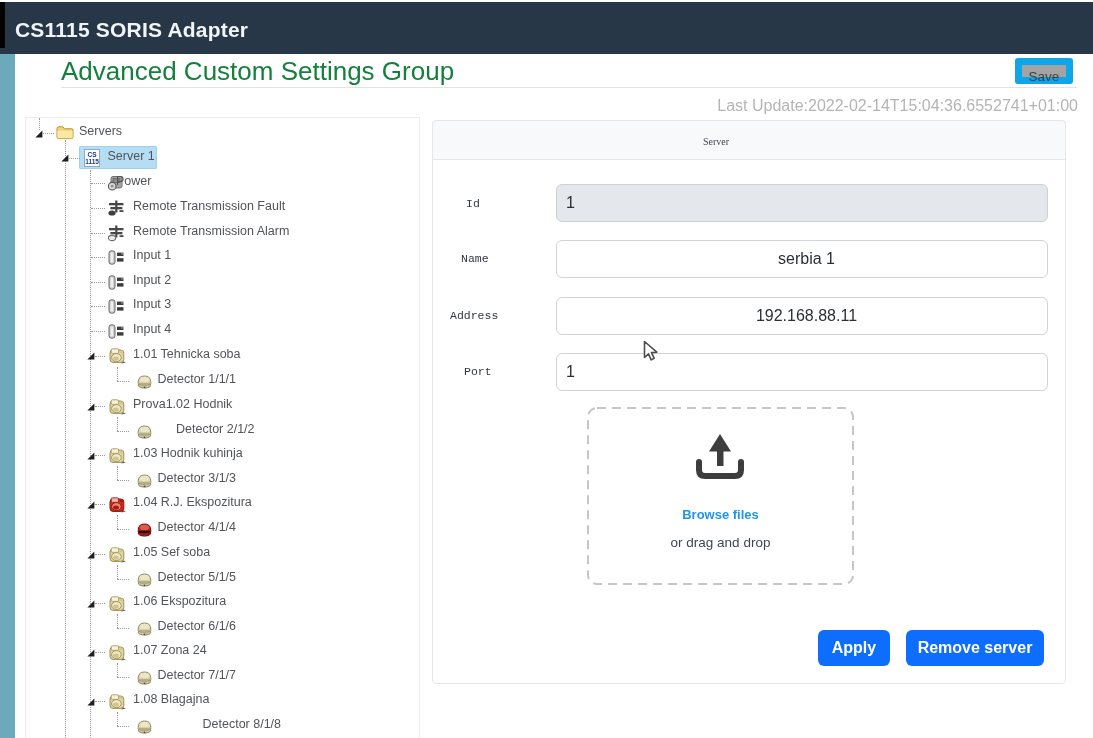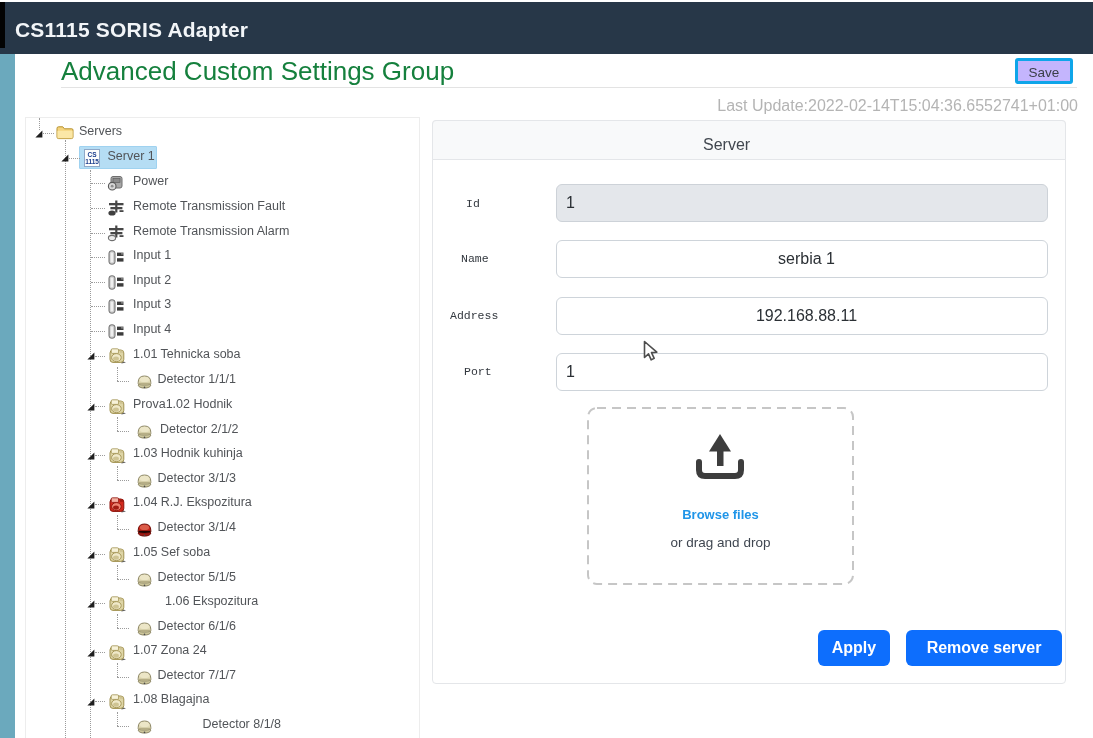--- a/index.html
+++ b/index.html
@@ -7,49 +7,49 @@
        font-family:"Liberation Sans", sans-serif;position:relative;}
   .abs{position:absolute;}
   
   #hdr{left:0;top:2px;width:1093px;height:52px;background:#273748;}
   #hdrblk{left:0;top:2px;width:5px;height:46px;background:#030303;}
   #hdrtxt{left:15px;top:18px;color:#f2f5f8;font-size:21px;font-weight:bold;letter-spacing:0.2px;}
   #teal{left:0;top:54px;width:15px;height:684px;background:#6ba9bd;}
   
   #h1{left:61px;top:56px;font-size:26px;color:#15803d;}
   #h1line{left:61px;top:87px;width:1016px;height:1px;background:#e3e3e3;}
-  #save{left:1015px;top:58px;width:58px;height:26px;background:#c4b5fd;border:3px solid #0ea5e9;
+  #save{left:1015px;top:58px;width:58px;height:26px;background:#a3a3a3;border:7px solid #0ea5e9;
         border-radius:3px;font-size:13.5px;color:#3a3f47;text-align:center;line-height:24px;box-sizing:border-box;}
   #lastupd{right:15px;top:97px;font-size:16px;color:#b4b4b4;}
   
   #tree{left:25px;top:117px;width:395px;height:621px;background:#fff;
         border:1px solid #ededed;border-bottom:none;box-sizing:border-box;}
   .trow{position:absolute;font-size:12.5px;color:#515458;white-space:nowrap;}
   .vline{position:absolute;width:1px;border-left:1px dotted #9b9b9b;}
   .hline{position:absolute;height:1px;border-top:1px dotted #9b9b9b;}
   #sel{left:79px;top:146px;width:78px;height:23px;background:#b5ddf4;border:1px solid #9fd2f0;
        box-sizing:border-box;border-radius:1px;}
   
   #panel{left:432px;top:120px;width:634px;height:564px;background:#fff;border:1px solid #e4e6e9;
          border-radius:4px;box-sizing:border-box;}
   #phead{left:432px;top:120px;width:634px;height:40px;background:#f8f9fa;border:1px solid #e4e6e9;
          border-radius:4px 4px 0 0;box-sizing:border-box;}
-  #pheadtxt{left:703px;top:136px;font-family:Liberation Sans, sans-serif;font-size:16px;color:#41474f;}
+  #pheadtxt{left:703px;top:136px;font-family:Liberation Serif, serif;font-size:10px;color:#41474f;}
   .flabel{position:absolute;font-family:"Liberation Mono",monospace;font-size:11.5px;color:#33383f;}
   .finput{position:absolute;left:556px;width:492px;height:38px;background:#fff;border:1px solid #ced4da;
           border-radius:6px;box-sizing:border-box;font-size:16px;color:#2b3035;line-height:36px;padding-left:9px;}
   
   #drop{left:587px;top:407px;width:267px;height:178px;}
   #browse{left:587px;top:507px;width:267px;text-align:center;font-size:13px;font-weight:bold;color:#2095e8;}
   #dragdrop{left:587px;top:535px;width:267px;text-align:center;font-size:13.5px;color:#3f4650;}
   
   .btn{position:absolute;background:#0d6efd;border-radius:6px;color:#ffffff;font-size:16px;font-weight:bold;
        text-align:center;line-height:36px;height:36px;}
   #apply{left:818px;top:630px;width:72px;}
-  #remove{left:906px;top:630px;width:156px;}
+  #remove{left:906px;top:630px;width:138px;}
 </style>
 </head>
 <body>
   <div class="abs" id="hdr"></div>
   <div class="abs" id="hdrblk"></div>
   <div class="abs" id="hdrtxt">CS1115 SORIS Adapter</div>
   <div class="abs" id="teal"></div>
   <div class="abs" id="h1">Advanced Custom Settings Group</div>
   <div class="abs" id="h1line"></div>
   <div class="abs" id="save">Save</div>
@@ -112,21 +112,21 @@
       <text x="8" y="7.5" font-family="Liberation Sans,sans-serif" font-size="6.5" font-weight="bold" fill="#1a3c8c" text-anchor="middle">CS</text>
       <text x="8" y="15" font-family="Liberation Sans,sans-serif" font-size="6.5" font-weight="bold" fill="#1a3c8c" text-anchor="middle">1115</text>
     </svg>
     <div class="trow" style="left:107.5px;top:148.6px;">Server 1</div>
     <svg class="abs" style="left:107px;top:175px" width="17" height="17" viewBox="0 0 17 17">
       <rect x="4" y="1.5" width="11" height="11.5" rx="2" fill="#a7a7a7" stroke="#6e6e6e"></rect>
       <rect x="6" y="3.5" width="7" height="4" fill="#8b8b8b" stroke="#5f5f5f" stroke-width="0.7"></rect>
       <circle cx="5.2" cy="11.2" r="3.8" fill="#d8d8d8" stroke="#585858" stroke-width="1.1"></circle>
       <circle cx="5.2" cy="11.2" r="1.4" fill="#8f8f8f"></circle>
     </svg>
-    <div class="trow" style="left:133px;top:174px;">Power</div>
+    <div class="trow" style="left:116px;top:174px;">Power</div>
     <svg class="abs" style="left:107px;top:200px" width="18" height="17" viewBox="0 0 18 17">
       <rect x="8.2" y="0.5" width="2.2" height="12" fill="#474747"></rect>
       <rect x="2" y="3" width="14.5" height="2.3" fill="#474747"></rect>
       <rect x="3.4" y="7" width="12" height="2.3" fill="#474747"></rect>
       <rect x="12.5" y="10.2" width="4" height="1.8" fill="#474747"></rect>
       <ellipse cx="5" cy="13" rx="3.6" ry="2.6" fill="#3f3f3f"></ellipse>
     </svg>
     <div class="trow" style="left:133px;top:199px;">Remote Transmission Fault</div>
     <svg class="abs" style="left:107px;top:224.5px" width="18" height="17" viewBox="0 0 18 17">
       <rect x="8.2" y="0.5" width="2.2" height="12" fill="#474747"></rect>
@@ -200,21 +200,21 @@
       <rect x="11" y="2.6" width="3.2" height="2.2" fill="#cfc493"></rect>
     </svg>
     <div class="trow" style="left:133px;top:397px;">Prova1.02 Hodnik</div>
     <svg class="abs" style="left:135.5px;top:423.5px" width="17" height="15" viewBox="0 0 17 15">
       <ellipse cx="8.5" cy="11.2" rx="6.2" ry="2.9" fill="#cdc69c" stroke="#8e8867" stroke-width="1"></ellipse>
       <path d="M2.2 8.4 Q2.2 2 8.5 2 Q14.8 2 14.8 8.4 L14.8 9.6 Q14.8 11 8.5 11 Q2.2 11 2.2 9.6 Z" fill="#e2dbb6" stroke="#8e8867" stroke-width="1"></path>
       <path d="M2.6 8.8 L14.4 8.8 L14.4 10.2 Q11 11 8.5 11 Q6 11 2.6 10.2 Z" fill="#b6ae86"></path>
       <ellipse cx="8.5" cy="5.4" rx="4.6" ry="2.7" fill="#efe9cc" opacity="0.8"></ellipse>
       <circle cx="8.5" cy="13.4" r="0.8" fill="#4a4a4a"></circle>
     </svg>
-    <div class="trow" style="left:150px;top:422px;padding-left:10px;">Detector 2/1/2</div>
+    <div class="trow" style="left:166px;top:422px;padding-left:10px;">Detector 2/1/2</div>
     <svg class="abs" style="left:86.9px;top:451.5px" width="8" height="8" viewBox="0 0 8 8">
       <path d="M0.4 7.4 L7.4 7.4 L7.4 0.4 Z" fill="#1f1f1f"></path>
     </svg>
     <svg class="abs" style="left:108.5px;top:447.5px" width="18" height="16" viewBox="0 0 18 16">
       <path d="M12 12.5 L17 14.5 L12.5 15.4 Z" fill="#4f4f4f" opacity="0.9"></path>
       <rect x="1" y="2" width="13.8" height="12.4" rx="3" fill="#ded5a6" stroke="#a09150" stroke-width="1"></rect>
       <rect x="2.2" y="0.8" width="7.4" height="4.6" rx="1.2" fill="#f7f2d8" stroke="#a09150" stroke-width="0.8"></rect>
       <ellipse cx="7.4" cy="9.6" rx="4.8" ry="4" fill="#f0e9c9" stroke="#a09150" stroke-width="0.9"></ellipse>
       <ellipse cx="7" cy="10.6" rx="2.9" ry="2.2" fill="#cfc493"></ellipse>
       <rect x="11" y="2.6" width="3.2" height="2.2" fill="#cfc493"></rect>
@@ -240,21 +240,21 @@
       <rect x="11" y="2.6" width="3.2" height="2.2" fill="#a11c12"></rect>
     </svg>
     <div class="trow" style="left:133px;top:495px;">1.04 R.J. Ekspozitura</div>
     <svg class="abs" style="left:135.5px;top:521.5px" width="17" height="15" viewBox="0 0 17 15">
       <ellipse cx="8.5" cy="11.2" rx="6.2" ry="2.9" fill="#a01812" stroke="#70100a" stroke-width="1"></ellipse>
       <path d="M2.2 8.4 Q2.2 2 8.5 2 Q14.8 2 14.8 8.4 L14.8 9.6 Q14.8 11 8.5 11 Q2.2 11 2.2 9.6 Z" fill="#c52417" stroke="#70100a" stroke-width="1"></path>
       <path d="M2.6 8.8 L14.4 8.8 L14.4 10.2 Q11 11 8.5 11 Q6 11 2.6 10.2 Z" fill="#1e0402"></path>
       <ellipse cx="8.5" cy="5.4" rx="4.6" ry="2.7" fill="#e06a56" opacity="0.8"></ellipse>
       <circle cx="8.5" cy="13.4" r="0.8" fill="#4a4a4a"></circle>
     </svg>
-    <div class="trow" style="left:157.5px;top:520px;">Detector 3/1/4</div>
+    <div class="trow" style="left:157.5px;top:520px;">Detector 4/1/4</div>
     <svg class="abs" style="left:86.9px;top:550.5px" width="8" height="8" viewBox="0 0 8 8">
       <path d="M0.4 7.4 L7.4 7.4 L7.4 0.4 Z" fill="#1f1f1f"></path>
     </svg>
     <svg class="abs" style="left:108.5px;top:546.5px" width="18" height="16" viewBox="0 0 18 16">
       <path d="M12 12.5 L17 14.5 L12.5 15.4 Z" fill="#4f4f4f" opacity="0.9"></path>
       <rect x="1" y="2" width="13.8" height="12.4" rx="3" fill="#ded5a6" stroke="#a09150" stroke-width="1"></rect>
       <rect x="2.2" y="0.8" width="7.4" height="4.6" rx="1.2" fill="#f7f2d8" stroke="#a09150" stroke-width="0.8"></rect>
       <ellipse cx="7.4" cy="9.6" rx="4.8" ry="4" fill="#f0e9c9" stroke="#a09150" stroke-width="0.9"></ellipse>
       <ellipse cx="7" cy="10.6" rx="2.9" ry="2.2" fill="#cfc493"></ellipse>
       <rect x="11" y="2.6" width="3.2" height="2.2" fill="#cfc493"></rect>
@@ -272,21 +272,21 @@
       <path d="M0.4 7.4 L7.4 7.4 L7.4 0.4 Z" fill="#1f1f1f"></path>
     </svg>
     <svg class="abs" style="left:108.5px;top:595.5px" width="18" height="16" viewBox="0 0 18 16">
       <path d="M12 12.5 L17 14.5 L12.5 15.4 Z" fill="#4f4f4f" opacity="0.9"></path>
       <rect x="1" y="2" width="13.8" height="12.4" rx="3" fill="#ded5a6" stroke="#a09150" stroke-width="1"></rect>
       <rect x="2.2" y="0.8" width="7.4" height="4.6" rx="1.2" fill="#f7f2d8" stroke="#a09150" stroke-width="0.8"></rect>
       <ellipse cx="7.4" cy="9.6" rx="4.8" ry="4" fill="#f0e9c9" stroke="#a09150" stroke-width="0.9"></ellipse>
       <ellipse cx="7" cy="10.6" rx="2.9" ry="2.2" fill="#cfc493"></ellipse>
       <rect x="11" y="2.6" width="3.2" height="2.2" fill="#cfc493"></rect>
     </svg>
-    <div class="trow" style="left:133px;top:594px;margin-left:32px;">1.06 Ekspozitura</div>
+    <div class="trow" style="left:133px;top:594px;">1.06 Ekspozitura</div>
     <svg class="abs" style="left:135.5px;top:620.5px" width="17" height="15" viewBox="0 0 17 15">
       <ellipse cx="8.5" cy="11.2" rx="6.2" ry="2.9" fill="#cdc69c" stroke="#8e8867" stroke-width="1"></ellipse>
       <path d="M2.2 8.4 Q2.2 2 8.5 2 Q14.8 2 14.8 8.4 L14.8 9.6 Q14.8 11 8.5 11 Q2.2 11 2.2 9.6 Z" fill="#e2dbb6" stroke="#8e8867" stroke-width="1"></path>
       <path d="M2.6 8.8 L14.4 8.8 L14.4 10.2 Q11 11 8.5 11 Q6 11 2.6 10.2 Z" fill="#b6ae86"></path>
       <ellipse cx="8.5" cy="5.4" rx="4.6" ry="2.7" fill="#efe9cc" opacity="0.8"></ellipse>
       <circle cx="8.5" cy="13.4" r="0.8" fill="#4a4a4a"></circle>
     </svg>
     <div class="trow" style="left:157.5px;top:619px;">Detector 6/1/6</div>
     <svg class="abs" style="left:86.9px;top:648.5px" width="8" height="8" viewBox="0 0 8 8">
       <path d="M0.4 7.4 L7.4 7.4 L7.4 0.4 Z" fill="#1f1f1f"></path>

